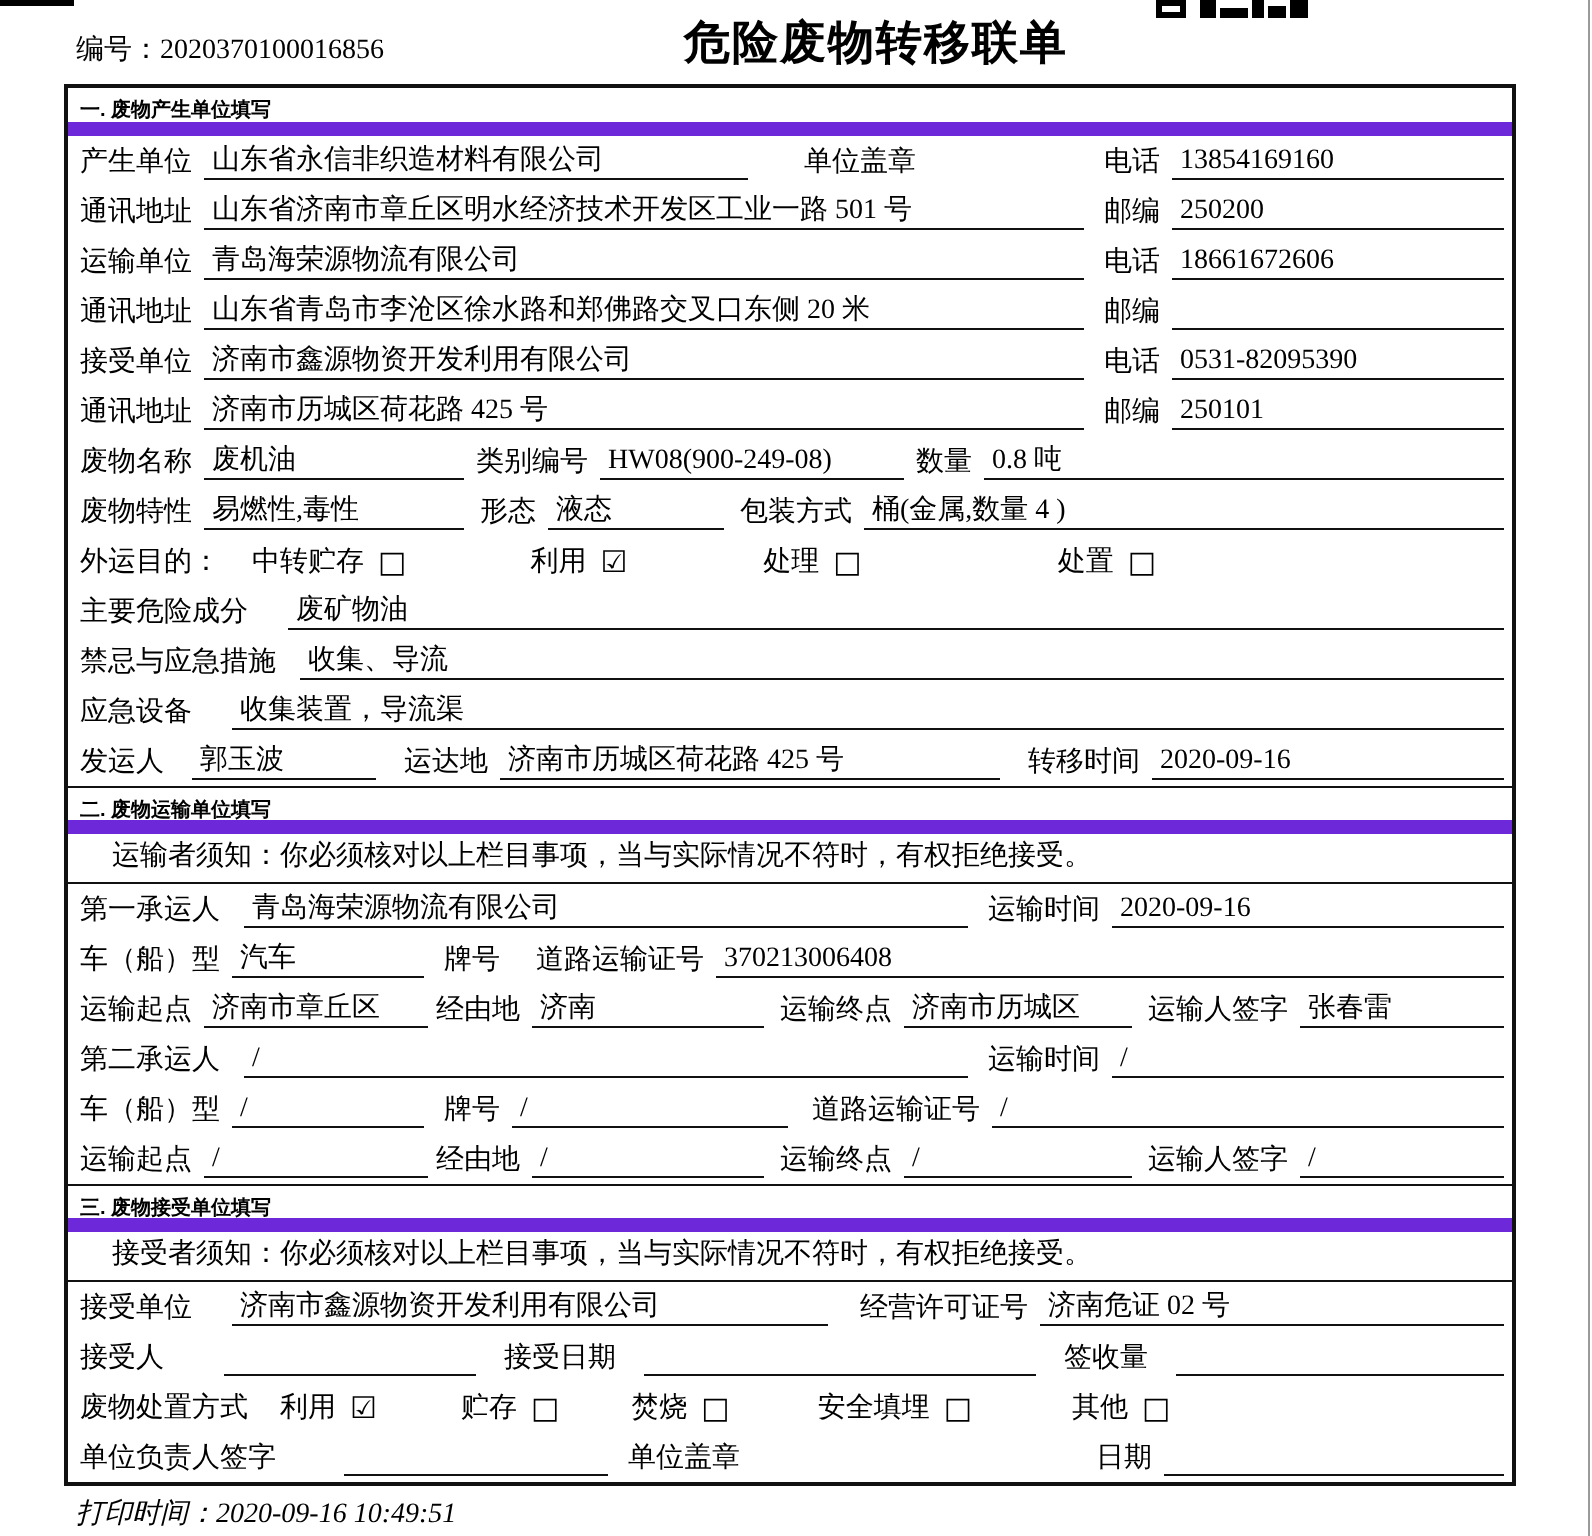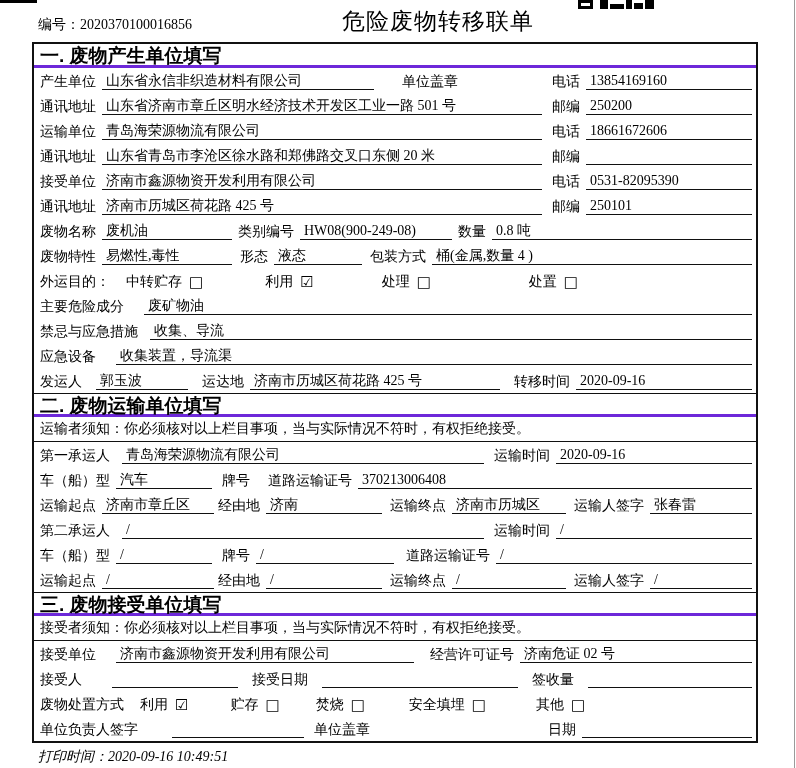--- a/index.html
+++ b/index.html
@@ -19,37 +19,37 @@
   .qr .q1 { left:0;  top:0; width:15px; height:9px; background:transparent; border:3px solid #000; }
   .qr .q2 { left:22px; top:0; width:8px;  height:9px; }
   .qr .q3 { left:32px; top:4px; width:14px; height:5px; }
   .qr .q4 { left:48px; top:0; width:6px;  height:9px; }
   .qr .q5 { left:56px; top:3px; width:9px;  height:6px; }
   .qr .q6 { left:67px; top:0; width:9px;  height:9px; }
 
   .doc-no { position:absolute; left:38px; top:16px; font-size:14px; white-space:nowrap; }
   .doc-title {
     position:absolute; left:80px; right:0; top:6px;
-    text-align:center; font-size:23px; font-weight:normal;
+    text-align:center; font-size:23px; font-weight:bold;
     font-family:"Liberation Sans","DejaVu Sans",sans-serif;
     letter-spacing:1px;
   }
 
   .form {
     position:absolute; left:32px; top:42px; width:726px;
     border:2px solid #111; background:#fff;
   }
   .sec-header {
     height:24px; line-height:21px; padding:1px 6px 0 6px;
-    font-weight:bold; font-size:19px;
+    font-weight:bold; font-size:10px;
     font-family:"Liberation Sans","DejaVu Sans",sans-serif;
-    border-bottom:3px solid #6d28d9;
+    border-bottom:7px solid #6d28d9;
   }
   .sec-header.mid { border-top:1px solid #111; }
-  .note-row { height:25px; line-height:23px; padding:0 6px; border-bottom:1px solid #111; font-size:14px; }
+  .note-row { height:25px; line-height:23px; padding:0 22px; border-bottom:1px solid #111; font-size:14px; }
 
   .row { display:flex; align-items:flex-end; height:25px; padding:0 4px 3px 6px; }
   .lbl { white-space:nowrap; padding-right:6px; line-height:17px; }
   .val {
     border-bottom:1px solid #111; padding:0 4px; line-height:17px;
     white-space:nowrap; min-height:17px;
   }
   .flex1 { flex:1 1 auto; }
   .ctr { text-align:left; }
   .spacer { flex:1 1 auto; }

